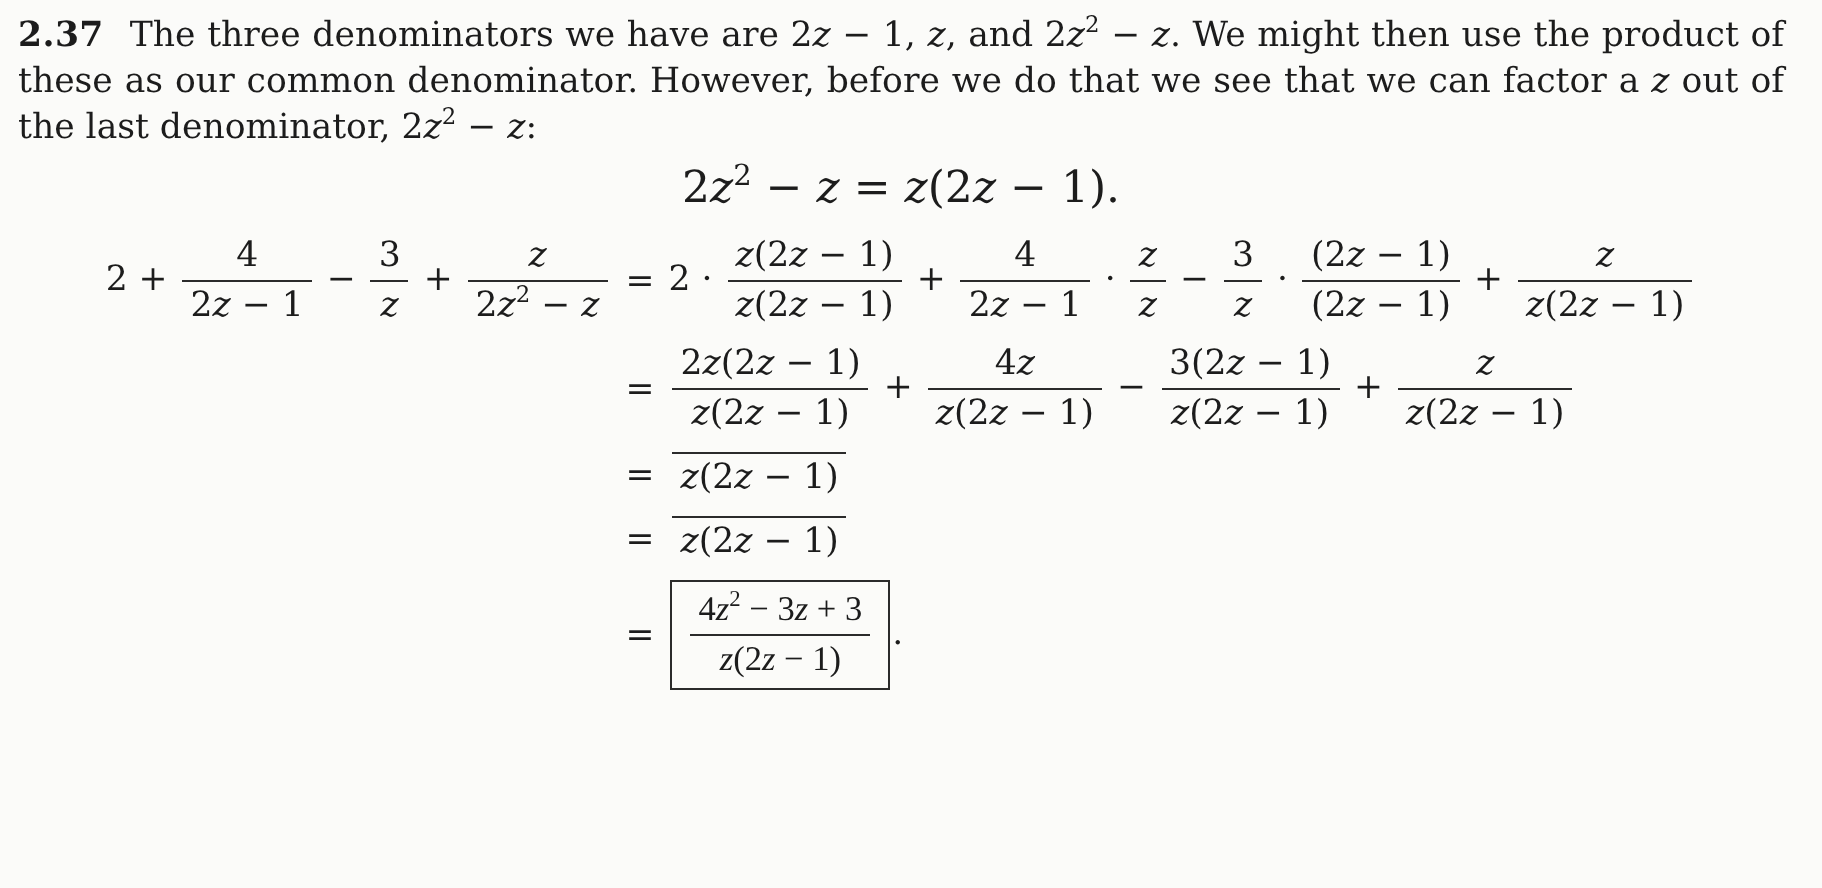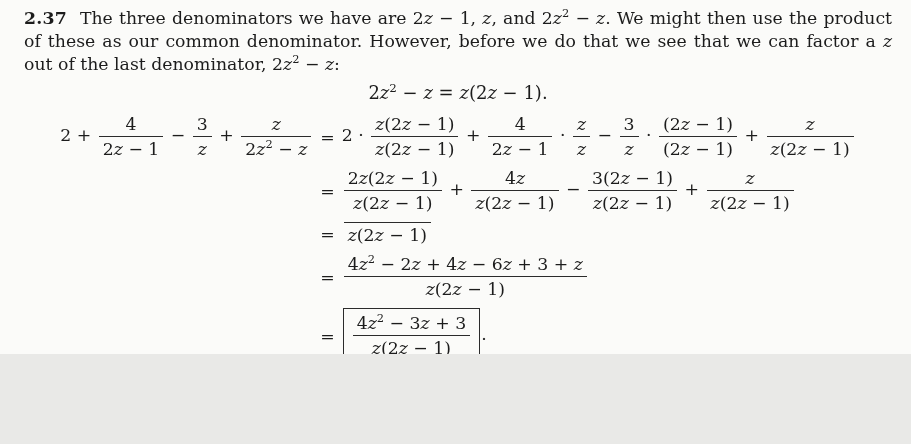--- a/index.html
+++ b/index.html
@@ -1,36 +1,36 @@
 <!DOCTYPE html>
 <html><head>
 <meta charset="utf-8">
 <style>
   html,body { margin:0; padding:0; }
   body { background:#e9e9e7; }
   .page {
     position:relative;
-    width:911px; height:354px;
+    width:911px; height:444px;
     box-sizing:border-box;
     background:#fbfbf9;
     color:#1c1c1c;
     font-family:"DejaVu Serif","Liberation Serif",serif;
-    padding:7px 19px 0 24px;
+    padding:7px 19px 0 9px;
     overflow:hidden;
   }
   .para {
     margin:0;
     font-size:17.3px;
     line-height:23px;
     text-align:justify;
   }
   .pnum { margin-right:13px; letter-spacing:.2px; }
   .diseq {
     text-align:center;
-    font-size:18px;
+    font-size:22px;
     margin:6px 0 7px 0;
   }
   .eqblock {
     display:grid;
     grid-template-columns:auto auto auto;
     justify-content:center;
     align-items:center;
     column-gap:7px;
     row-gap:9px;
     margin-top:11px;
@@ -47,20 +47,21 @@
     margin:0 2px;
   }
   .frac .num { display:block; line-height:20px; padding:0 4px 2px 4px; }
   .frac .den { display:block; line-height:20px; padding:2px 4px 0 4px; border-top:1.4px solid #2b2b2b; }
   .boxed {
     display:inline-block;
     vertical-align:middle;
     border:1.5px solid #2b2b2b;
     padding:4px 9px;
     margin:0 1px;
+    font-family:Liberation Serif, serif;
   }
   .boxed .frac { margin:0; }
   sup { font-size:66%; line-height:0; }
   i { font-style:italic; }
 </style>
 </head>
 <body>
 
 <div class="page">
   <p class="para"><b class="pnum">2.37</b><span>The three denominators we have are 2<i>z</i> − 1, <i>z</i>, and 2<i>z</i><sup>2</sup> − <i>z</i>. We might then use the product of these as our common denominator.  However, before we do that we see that we can factor a <i>z</i> out of the last denominator, 2<i>z</i><sup>2</sup> − <i>z</i>:</span></p>
@@ -73,18 +74,18 @@
       <div class="cell cell-m">=</div>
       <div class="cell cell-r"><span class="mtxt">2 · </span><span class="frac"><span class="num"><i>z</i>(2<i>z</i> − 1)</span><span class="den"><i>z</i>(2<i>z</i> − 1)</span></span><span class="mtxt"> + </span><span class="frac"><span class="num">4</span><span class="den">2<i>z</i> − 1</span></span><span class="mtxt"> · </span><span class="frac"><span class="num"><i>z</i></span><span class="den"><i>z</i></span></span><span class="mtxt"> − </span><span class="frac"><span class="num">3</span><span class="den"><i>z</i></span></span><span class="mtxt"> · </span><span class="frac"><span class="num">(2<i>z</i> − 1)</span><span class="den">(2<i>z</i> − 1)</span></span><span class="mtxt"> + </span><span class="frac"><span class="num"><i>z</i></span><span class="den"><i>z</i>(2<i>z</i> − 1)</span></span></div>
       <div class="cell cell-l"></div>
       <div class="cell cell-m">=</div>
       <div class="cell cell-r"><span class="frac"><span class="num">2<i>z</i>(2<i>z</i> − 1)</span><span class="den"><i>z</i>(2<i>z</i> − 1)</span></span><span class="mtxt"> + </span><span class="frac"><span class="num">4<i>z</i></span><span class="den"><i>z</i>(2<i>z</i> − 1)</span></span><span class="mtxt"> − </span><span class="frac"><span class="num">3(2<i>z</i> − 1)</span><span class="den"><i>z</i>(2<i>z</i> − 1)</span></span><span class="mtxt"> + </span><span class="frac"><span class="num"><i>z</i></span><span class="den"><i>z</i>(2<i>z</i> − 1)</span></span></div>
       <div class="cell cell-l"></div>
       <div class="cell cell-m">=</div>
       <div class="cell cell-r"><span class="frac"><span class="den"><i>z</i>(2<i>z</i> − 1)</span></span></div>
       <div class="cell cell-l"></div>
       <div class="cell cell-m">=</div>
-      <div class="cell cell-r"><span class="frac"><span class="num">4<i>z</i><sup>2</sup> − 2<i>z</i> + 4<i>z</i> − 6<i>z</i> + 3 + <i>z</i></span><span class="den"><i>z</i>(2<i>z</i> − 1)</span></span></div>
+      <div class="cell cell-r"><span class="frac"><span class="den"><i>z</i>(2<i>z</i> − 1)</span></span></div>
       <div class="cell cell-l"></div>
       <div class="cell cell-m">=</div>
       <div class="cell cell-r"><span class="boxed"><span class="frac"><span class="num">4<i>z</i><sup>2</sup> − 3<i>z</i> + 3</span><span class="den"><i>z</i>(2<i>z</i> − 1)</span></span></span><span class="mtxt">.</span></div>
     </div>
 </div>
 
 </body></html>

